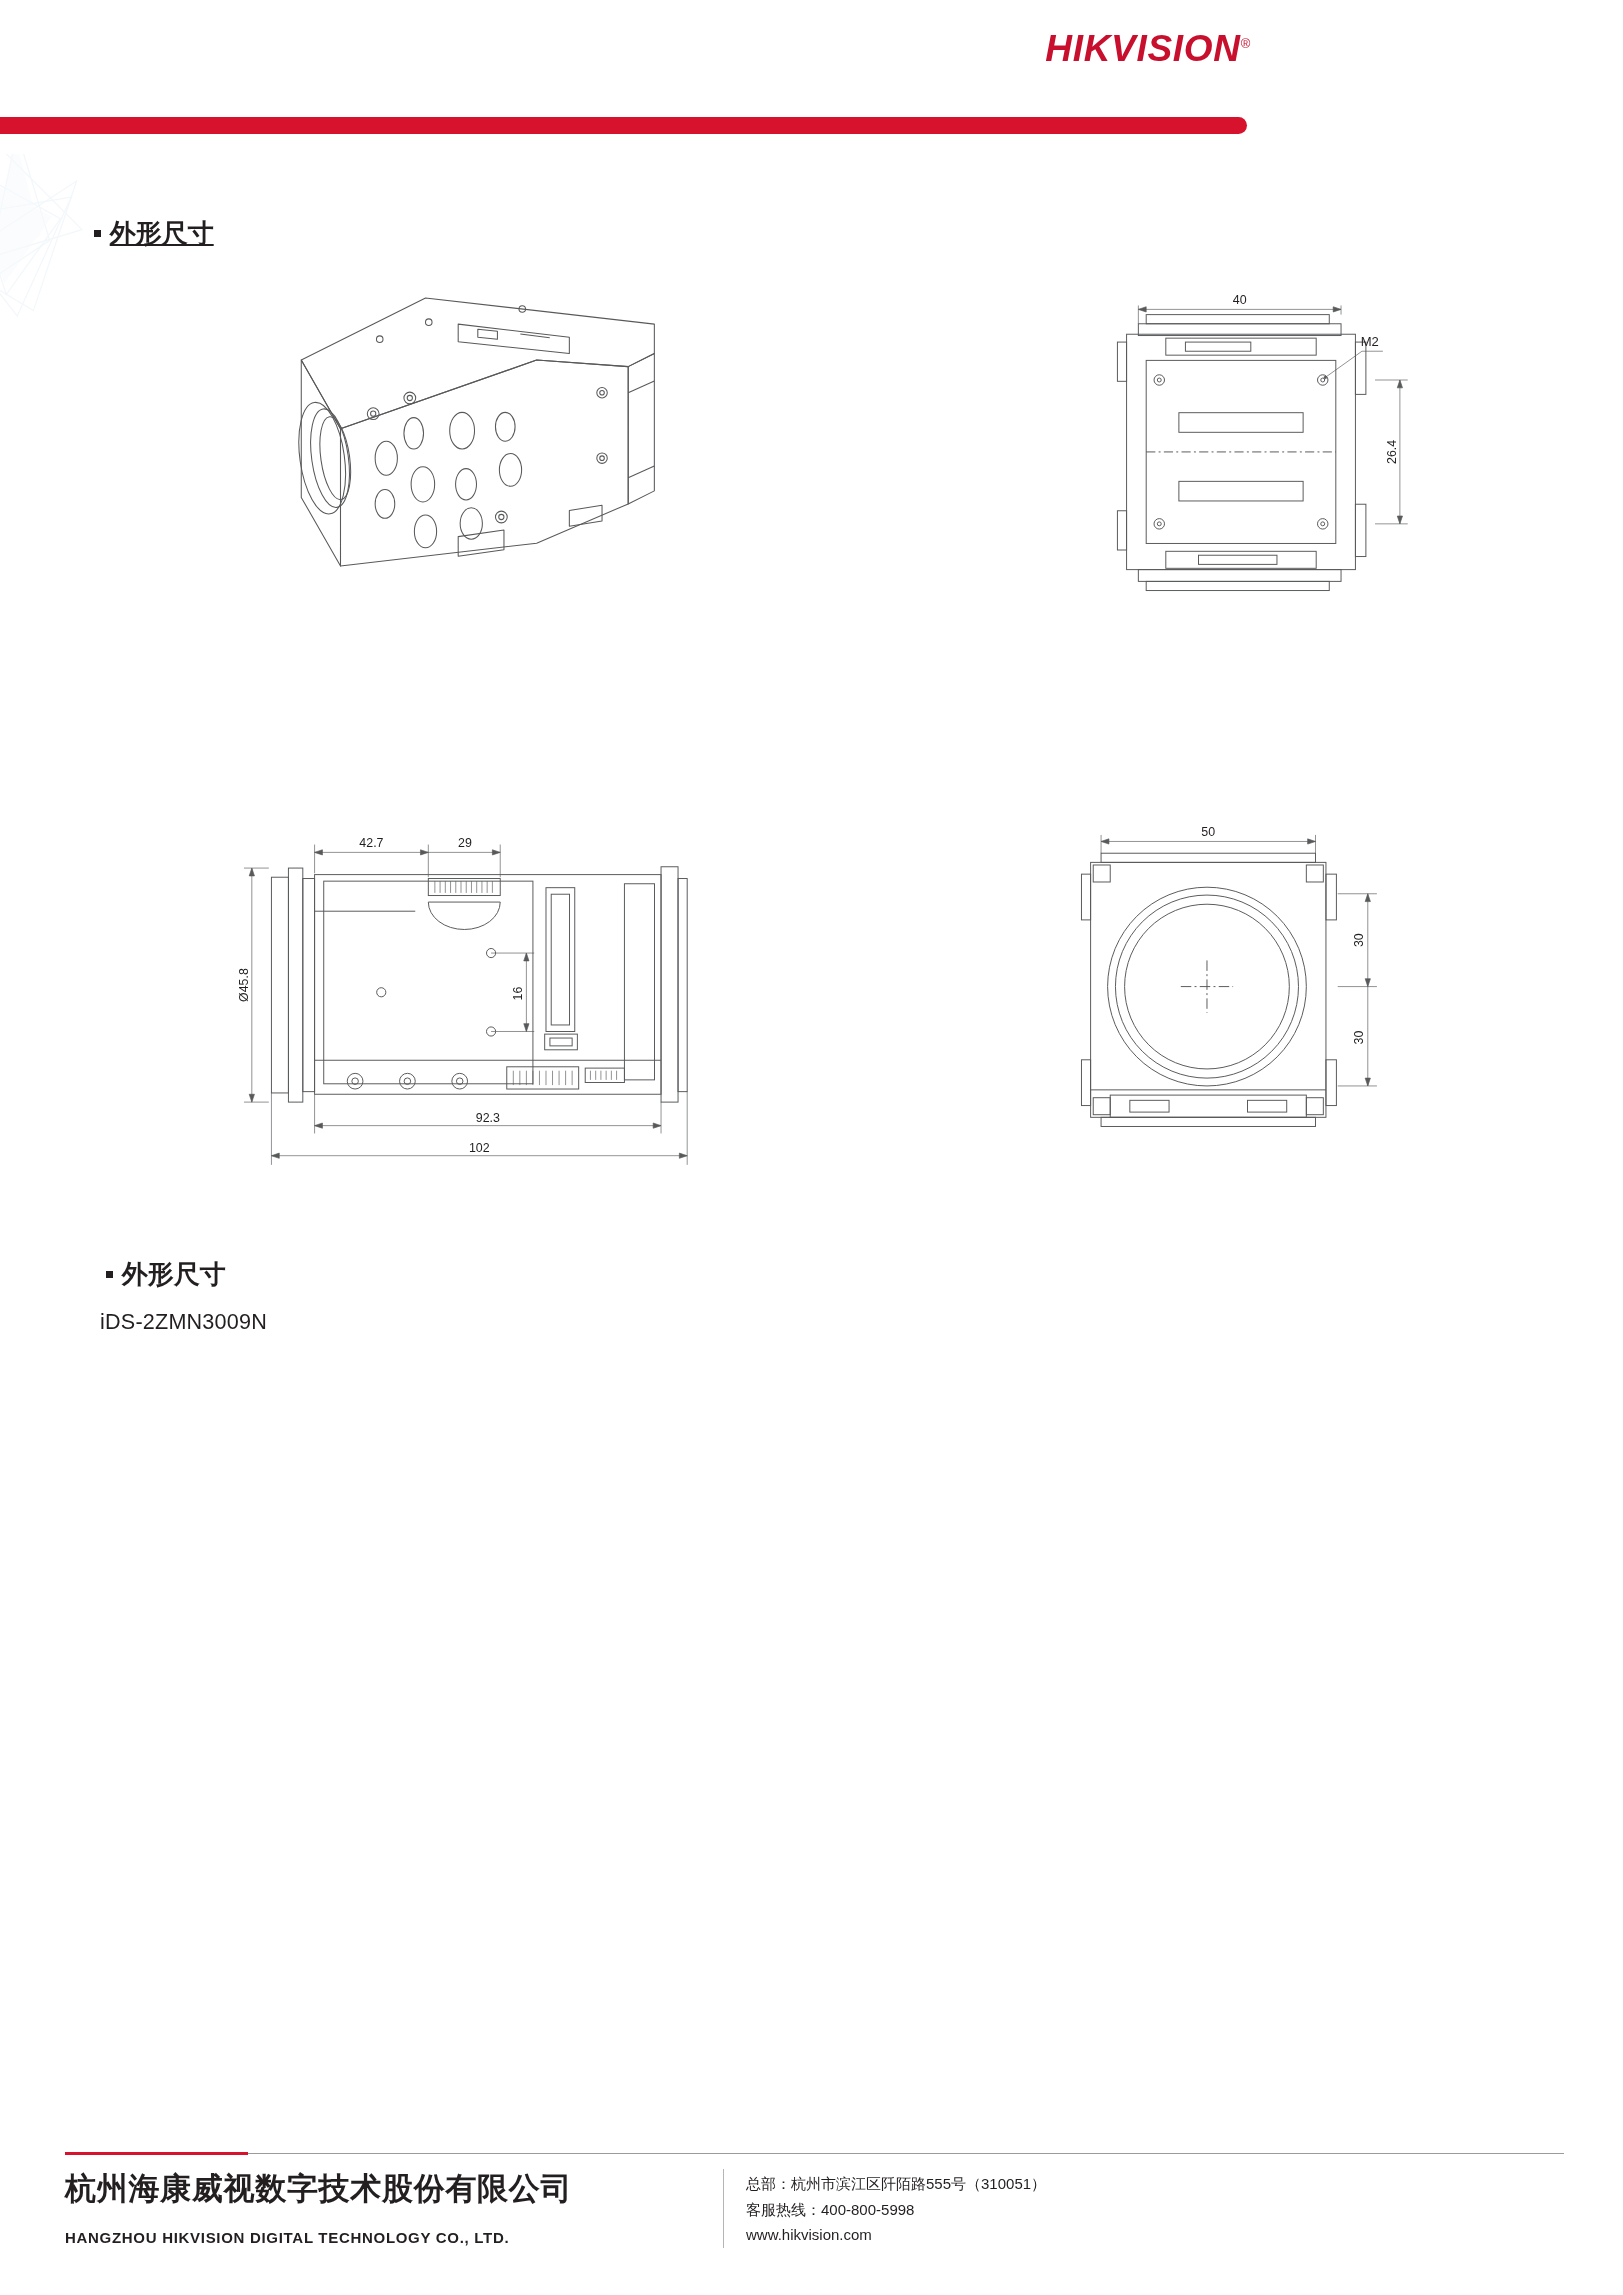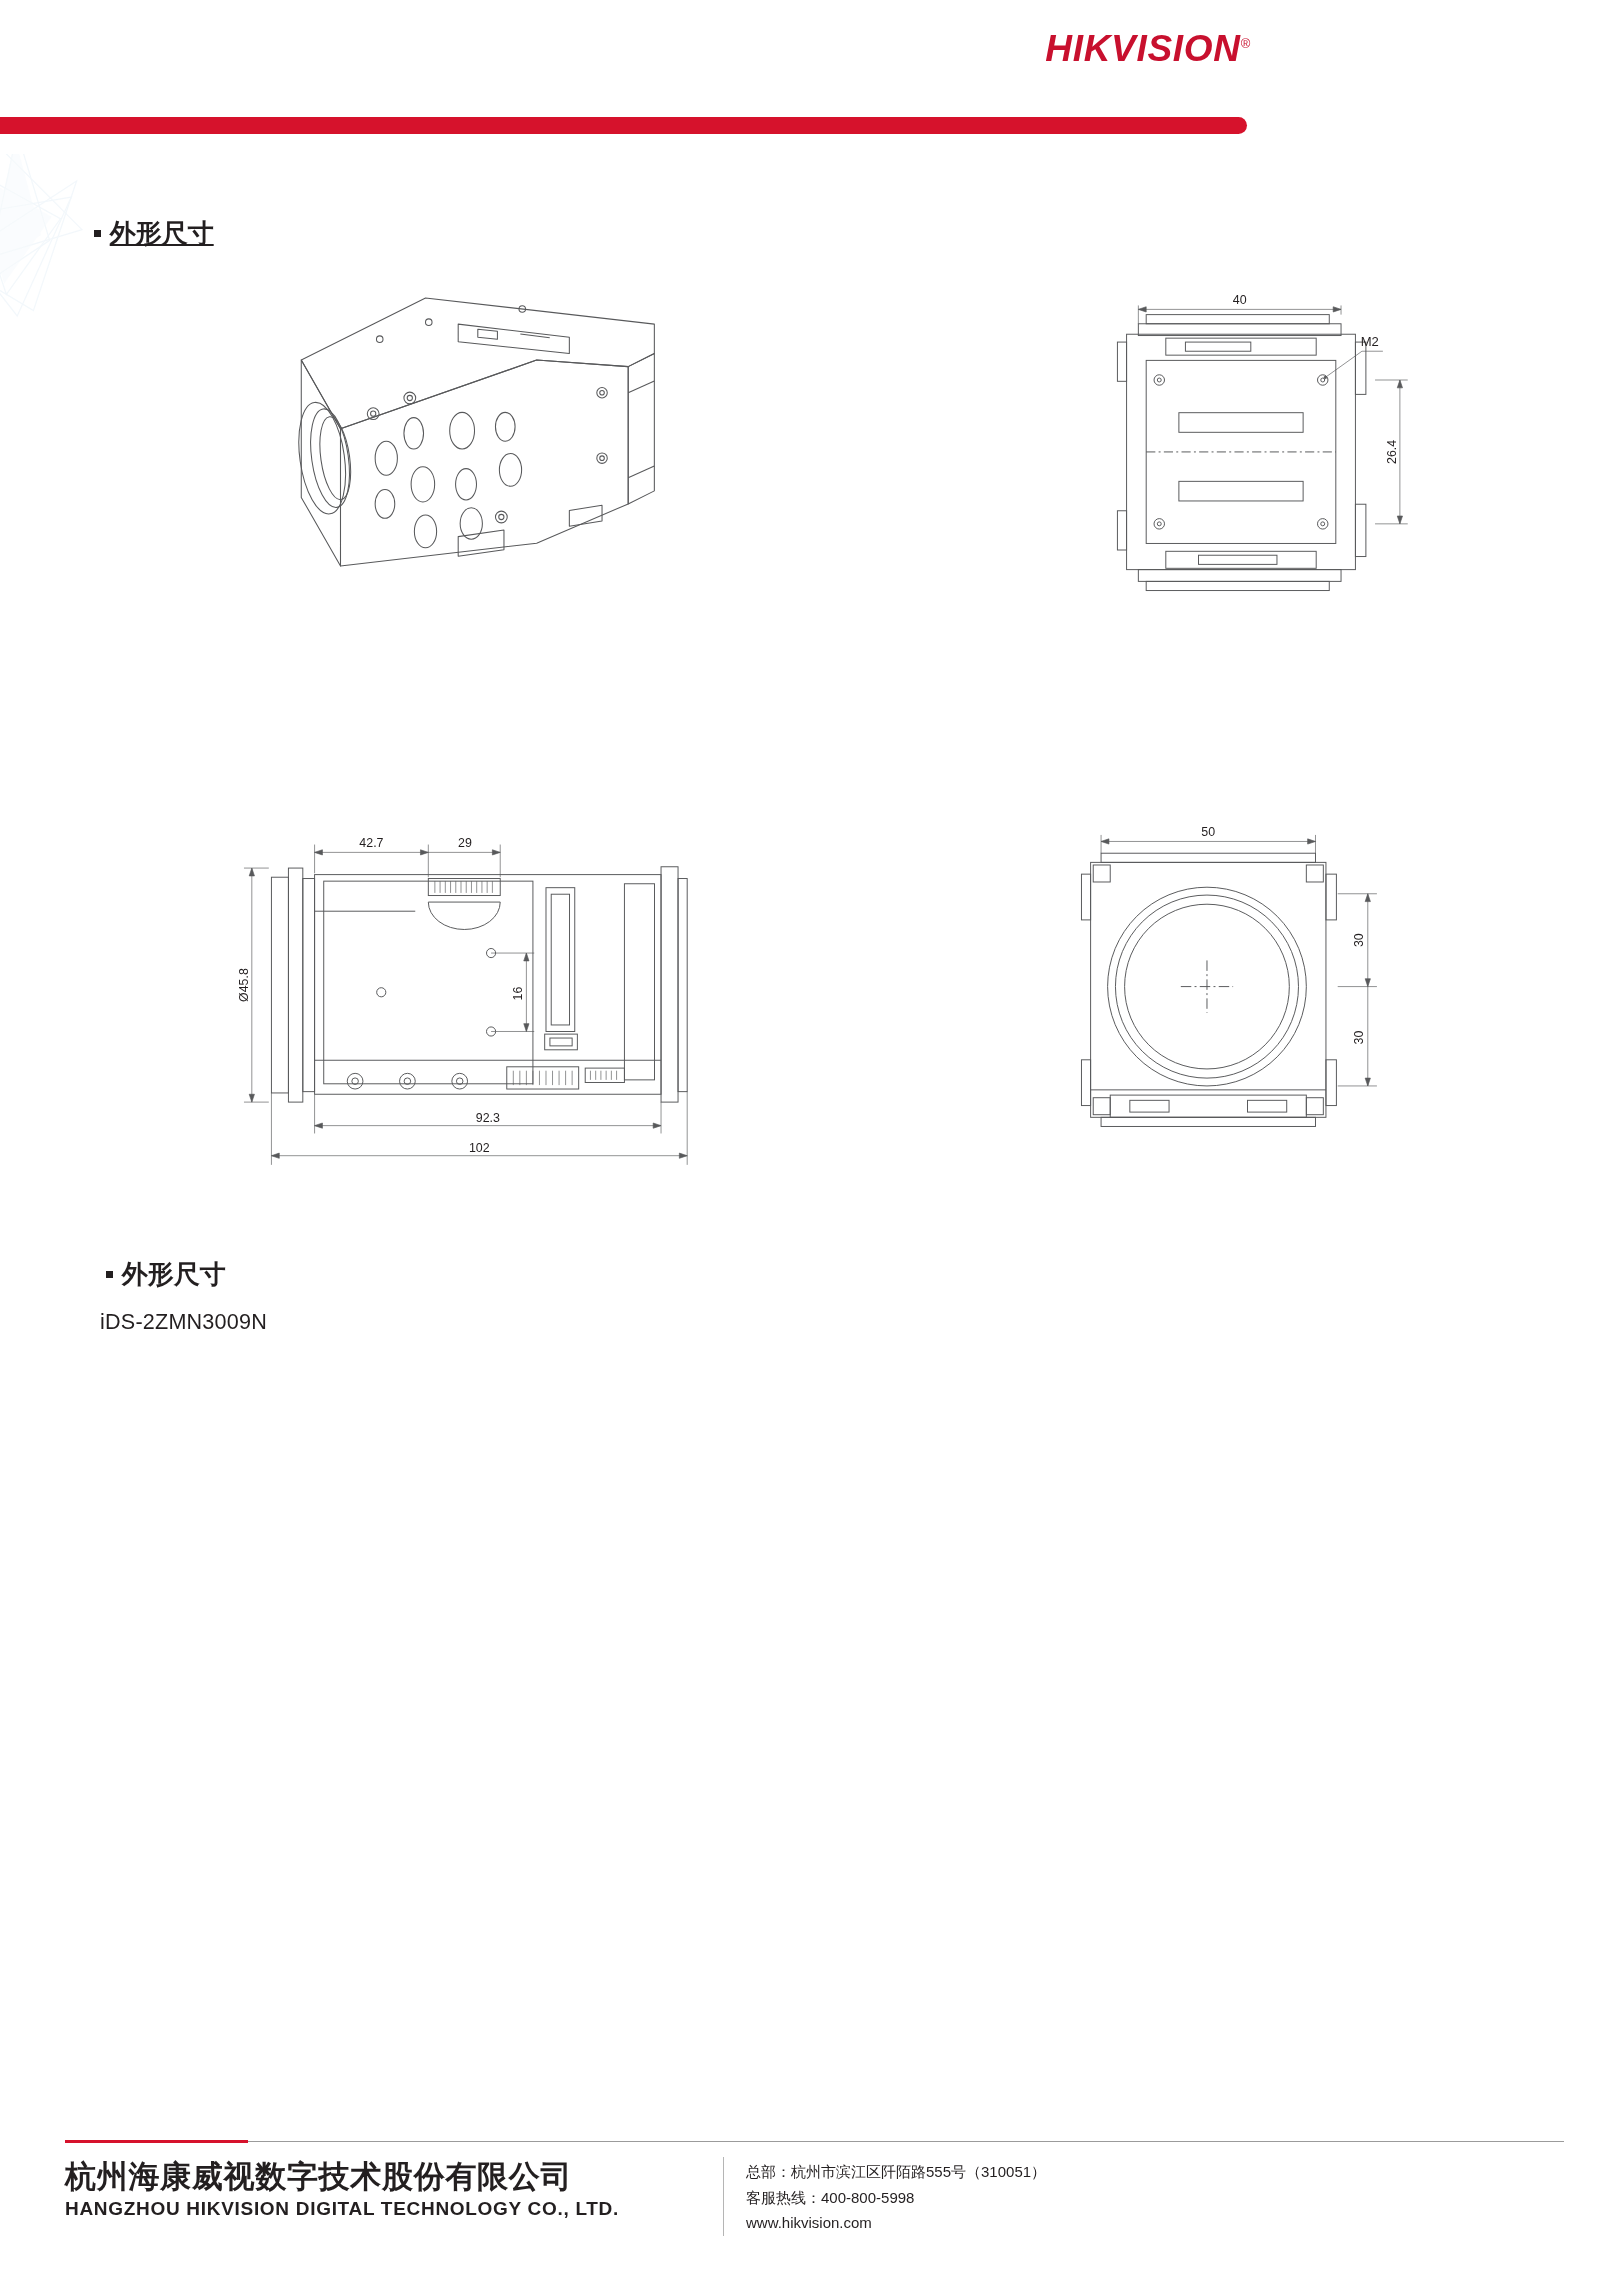--- a/index.html
+++ b/index.html
@@ -98,21 +98,21 @@
   #dwg-side     { left: 1100px; top: 295px;  width: 367px;  height: 340px; }
   #dwg-bottom   { left: 232px;  top: 838px; width: 543px;  height: 353px; text-decoration: underline; }
   #dwg-front    { left: 1064px; top: 831px; width: 367px;  height: 353px; }
 
   .drawing svg { display: block; width: 100%; height: 100%; overflow: visible; }
 
   
   .footer {
     position: absolute;
     left: 0;
-    bottom: 16px;
+    bottom: 4px;
     width: 1403px;
     height: 151px;
   }
   .footer-rule {
     position: absolute;
     left: 65px;
     top: 11.8px;
     width: 1499px;
     height: 3.3px;
   }
@@ -127,22 +127,22 @@
   }
   .fc-cn {
     font-size: 31px;
     font-weight: bold;
     color: #231f20;
     letter-spacing: 0.7px;
     white-space: nowrap;
     font-family: "Liberation Sans", sans-serif;
   }
   .fc-en {
-    margin-top: 0;
-    font-size: 19px;
+    margin-top: 19px;
+    font-size: 15px;
     font-weight: bold;
     letter-spacing: 0.7px;
     color: #231f20;
     white-space: nowrap;
     font-family: "Liberation Sans", sans-serif;
   }
 
   .footer-divider {
     position: absolute;
     left: 723px;

